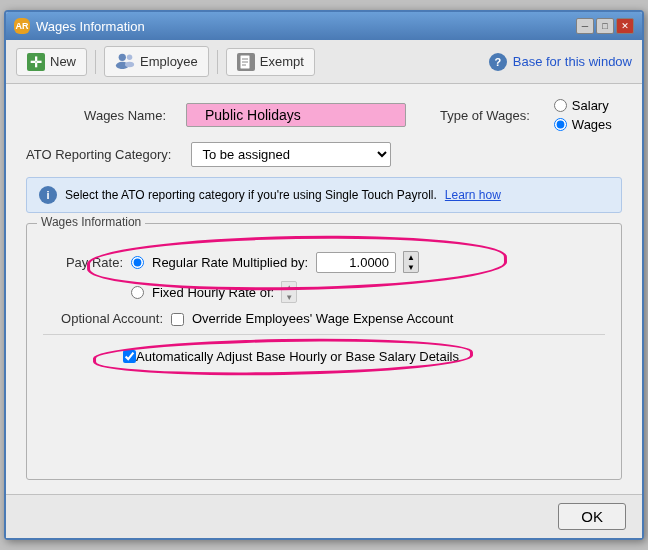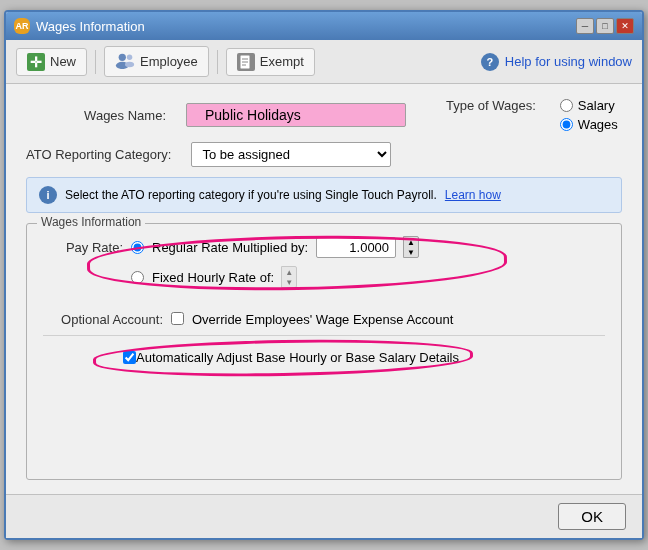--- a/index.html
+++ b/index.html
@@ -167,23 +167,23 @@
       flex: 1;
       padding: 3px 18px;
       border: 1px solid #a0a0a0;
       border-radius: 2px;
       font-size: 14px;
       background: #f9a8d4;
       max-width: 220px;
     }
     .type-of-wages {
       display: flex;
-      align-items: flex-start;
+      align-items: center;
       gap: 16px;
-      margin-left: 20px;
+      margin-left: 14px;
     }
     .type-label {
       color: #333;
       margin-right: 8px;
     }
     .radio-group {
       display: flex;
       flex-direction: column;
       gap: 4px;
     }
@@ -246,21 +246,21 @@
       left: 10px;
       background: #f0f0f0;
       padding: 0 4px;
       font-size: 12px;
       color: #444;
     }
     .pay-rate-section {
       display: flex;
       flex-direction: column;
       gap: 8px;
-      margin-top: 0;
+      margin-top: 15px;
     }
     .pay-rate-row {
       display: flex;
       align-items: center;
       gap: 8px;
     }
     .pay-rate-label {
       min-width: 80px;
       text-align: right;
       font-size: 13px;
@@ -292,23 +292,23 @@
     }
     .spin-up, .spin-down {
       flex: 1;
       display: flex;
       align-items: center;
       justify-content: center;
       font-size: 8px;
     }
     .optional-row {
       display: flex;
-      align-items: flex-start;
+      align-items: flex-end;
       gap: 8px;
-      margin-top: 24px;
+      margin-top: 8px;
     }
     .optional-label {
       min-width: 120px;
       text-align: right;
       font-size: 13px;
       color: #333;
     }
     .divider-line {
       border: none;
       border-top: 1px solid #d0d0d0;
@@ -384,21 +384,21 @@
             <line x1="4" y1="5" x2="10" y2="5" stroke="#888" stroke-width="1"></line>
             <line x1="4" y1="8" x2="10" y2="8" stroke="#888" stroke-width="1"></line>
             <line x1="4" y1="11" x2="8" y2="11" stroke="#888" stroke-width="1"></line>
           </svg>
         </div>
         <span>Exempt</span>
       </button>
     </div>
     <div class="help-btn">
       <div class="help-circle">?</div>
-      <span>Help for using window</span>
+      <span>Base for this window</span>
     </div>
   </div>
 
   <div class="content">
 
     <div class="form-row">
       <label class="form-label">Wages Name:</label>
       <input class="form-input" type="text" value="Public Holidays" style="">
       <div class="type-of-wages">
         <span class="type-label">Type of Wages:</span>

